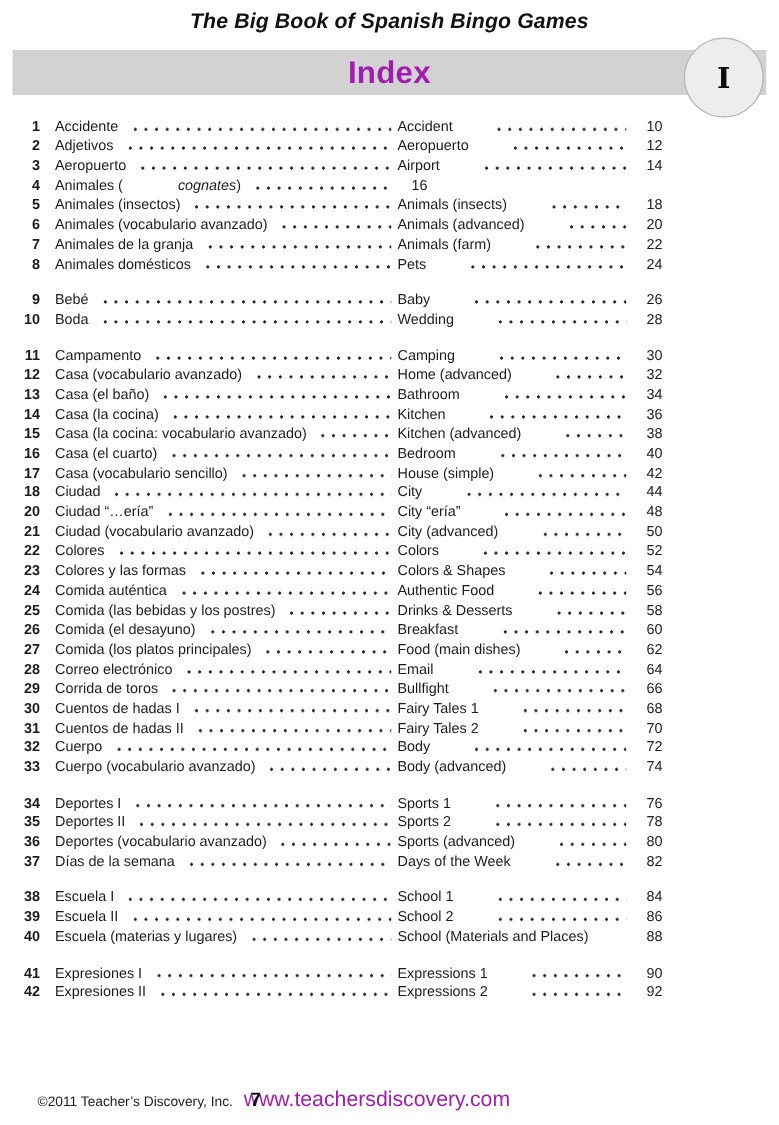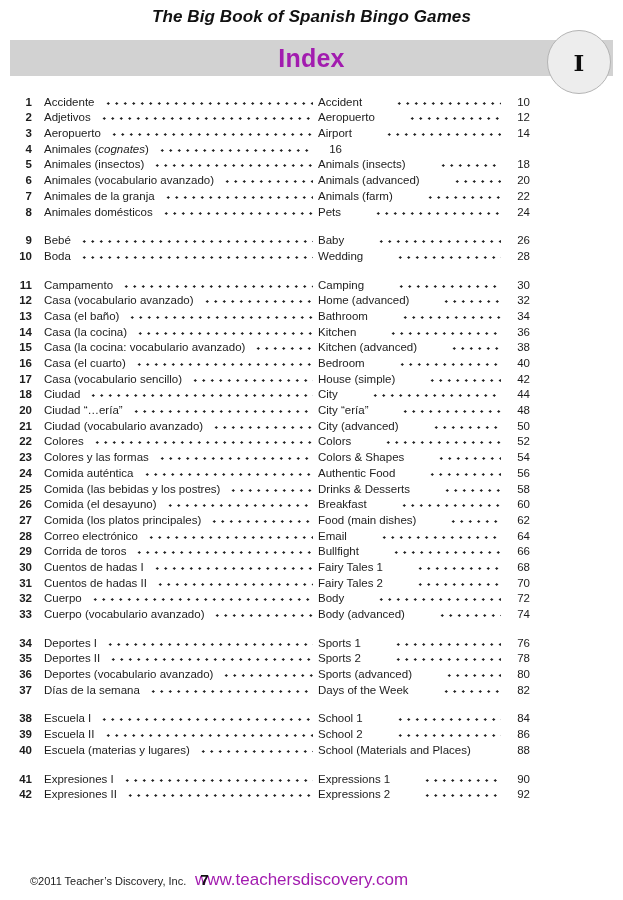--- a/index.html
+++ b/index.html
@@ -67,21 +67,21 @@
   }
   .num {
     flex:0 0 24px;
     text-align:right;
     font-weight:bold;
     margin-right:12px;
   }
   .escol { flex:0 0 274px; display:flex; align-items:flex-end; min-width:0; }
   .encol { flex:1; display:flex; min-width:0;gap:24px; }
   .term { white-space:nowrap; }
-  .term .it { font-style:italic; }
+  .term .it { font-style:italic;margin-left:44px; }
   .leader {
     flex:1 1 0;
     height:13px;
     margin:0 5px 0 7px;
     background-image:radial-gradient(circle, #222 1px, rgba(0,0,0,0) 1.35px);
     background-size:8.5px 8.5px;
     background-repeat:repeat-x;
     background-position:left 2px bottom 1.5px;
     min-width:4px;
   }

